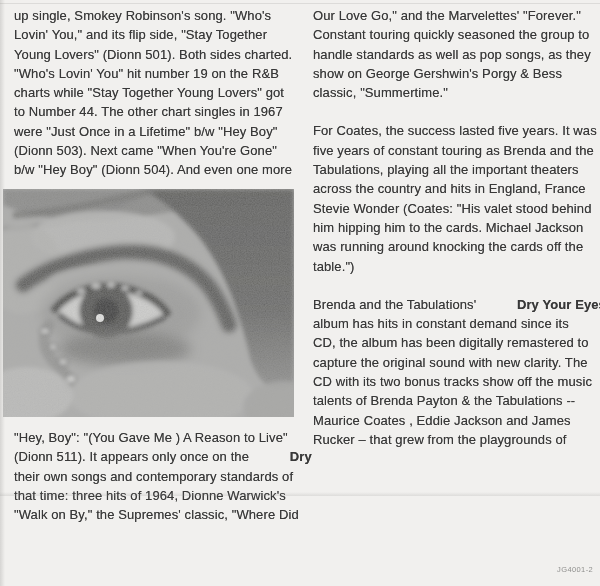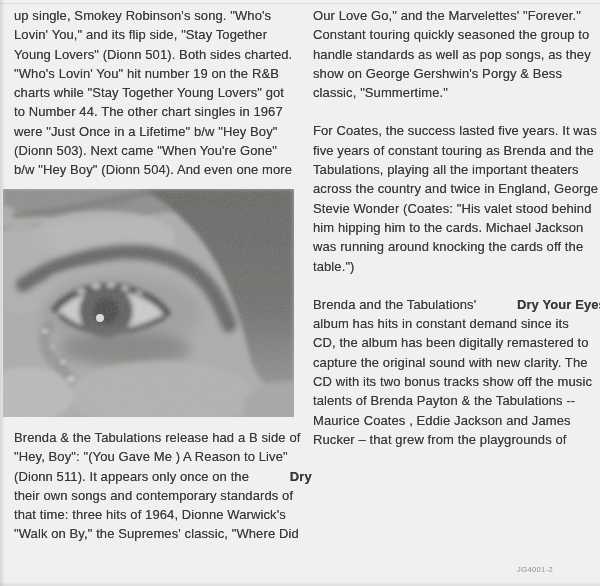--- a/index.html
+++ b/index.html
@@ -4,21 +4,21 @@
 <style>
   html, body {
     margin: 0; padding: 0;
     width: 600px; height: 586px;
     overflow: hidden;
     background: #f1f0ee;
     font-family: "Liberation Sans", "DejaVu Sans", sans-serif;
   }
   .sheet {
     position: relative;
-    width: 600px; height: 586px;
+    width: 600px; height: 496px;
     background: #f1f0ee;
     border-radius: 21px;
   }
   
   .edge-left {
     position: absolute; left: 0; top: 0;
     width: 5px; height: 586px;
     background: linear-gradient(to right, #cfcecc, rgba(241,240,238,0));
     opacity: .8;
   }
@@ -49,21 +49,21 @@
   .rcol .para { position: static; margin: 0 0 19px 0; }
   
   .photo {
     position: absolute; left: 3px; top: 189px;
     width: 291px; height: 228px;
     margin: 0; padding: 0;
   }
   .photo svg { display: block; width: 291px; height: 228px; }
   
   .catalog {
-    position: absolute; left: 517px; top: 565px;
+    position: absolute; left: 557px; top: 565px;
     font-size: 7.5px;
     color: #8f8f8d;
     letter-spacing: .4px;
   }
 </style>
 </head>
 <body>
 
 <div class="sheet">
 
@@ -154,41 +154,40 @@
         <ellipse cx="282" cy="218" rx="42" ry="26" fill="#a6a6a4" opacity="0.9"></ellipse>
       </g>
 
       <circle cx="97" cy="129" r="4" fill="#f0f0ee"></circle>
 
       <rect width="291" height="228" filter="url(#grainF)" opacity="0.4"></rect>
     </svg>
   </figure>
 
   <div class="para para-left-bottom">
-      <div class="line"><span>Brenda &amp; the Tabulations release had a B side of</span></div>
       <div class="line"><span>"Hey, Boy": "(You Gave Me ) A Reason to Live"</span></div>
       <div class="line"><span>(Dionn 511). It appears only once on the </span><b>Dry</b><span></span></div>
       <div class="line"><span>their own songs and contemporary standards of</span></div>
       <div class="line"><span>that time: three hits of 1964, Dionne Warwick's</span></div>
       <div class="line"><span>"Walk on By," the Supremes' classic, "Where Did</span></div>
     </div>
 
   <div class="rcol">
     <div class="para">
         <div class="line"><span>Our Love Go," and the Marvelettes' "Forever."</span></div>
         <div class="line"><span>Constant touring quickly seasoned the group to</span></div>
         <div class="line"><span>handle standards as well as pop songs, as they</span></div>
         <div class="line"><span>show on George Gershwin's Porgy &amp; Bess</span></div>
         <div class="line"><span>classic, "Summertime."</span></div>
       </div>
     <div class="para">
         <div class="line"><span>For Coates, the success lasted five years. It was</span></div>
         <div class="line"><span>five years of constant touring as Brenda and the</span></div>
         <div class="line"><span>Tabulations, playing all the important theaters</span></div>
-        <div class="line"><span>across the country and twice in England, George</span></div>
+        <div class="line"><span>across the country and hits in England, France</span></div>
         <div class="line"><span>Stevie Wonder (Coates: "His valet stood behind</span></div>
         <div class="line"><span>him hipping him to the cards. Michael Jackson</span></div>
         <div class="line"><span>was running around knocking the cards off the</span></div>
         <div class="line"><span>table.")</span></div>
       </div>
     <div class="para">
         <div class="line"><span>Brenda and the Tabulations' </span><b>Dry Your Eyes</b><span></span></div>
         <div class="line"><span>album has hits in constant demand since its</span></div>
         <div class="line"><span>CD, the album has been digitally remastered to</span></div>
         <div class="line"><span>capture the original sound with new clarity. The</span></div>

